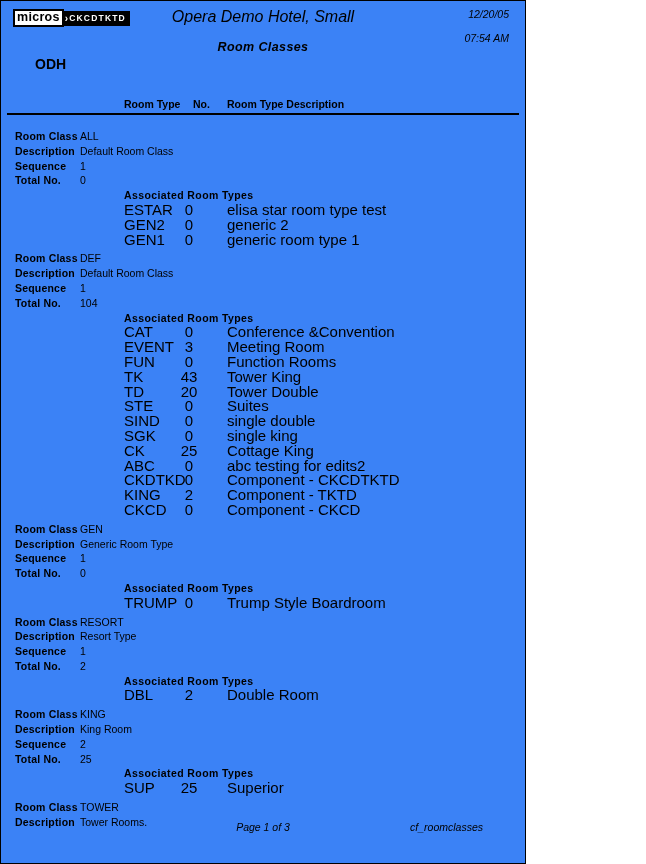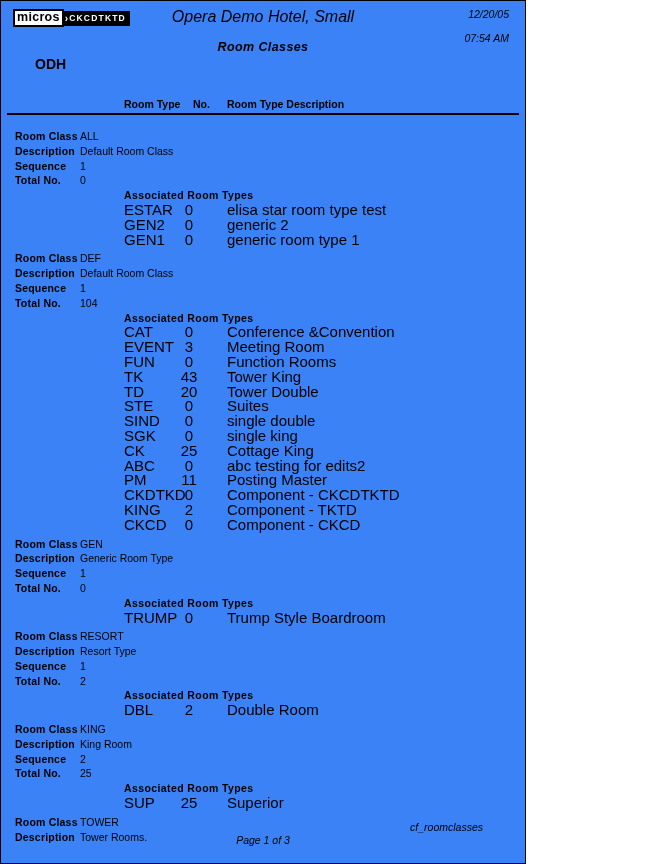--- a/index.html
+++ b/index.html
@@ -56,21 +56,21 @@
   .fvalue { }
   .assoc { margin-left: 123px; margin-top: -8px; }
   .assoc-header { height: 14.8px; line-height: 14.8px; font-weight: bold; font-size: 10.5px; letter-spacing: 0.4px; margin-top: 8px; }
   .assoc-row { position: relative; height: 14.8px; line-height: 14.8px; font-size: 15px; }
   .rt-code { position: absolute; left: 0; }
   .rt-count { position: absolute; left: 47px; width: 36px; text-align: center; }
   .rt-desc { position: absolute; left: 103px; white-space: nowrap; }
 
   
   .footer { position: absolute; top: 820px; left: 0; right: 0; height: 14px; font-style: italic; font-size: 10.5px; }
-  .page-num { position: absolute; left: 0; right: 0; text-align: center; margin-top: 13px; }
+  .page-num { position: absolute; left: 0; right: 0; text-align: center; }
   .report-id { position: absolute; right: 42px; }
 </style>
 </head>
 <body>
 
 <div class="page">
 
   <div class="logo">
     <span class="logo-micros">micros</span>
     <span class="logo-fidelio">
@@ -169,25 +169,20 @@
             <span class="rt-code">CK</span>
             <span class="rt-count">25</span>
             <span class="rt-desc">Cottage King</span>
           </div>
           <div class="assoc-row">
             <span class="rt-code">ABC</span>
             <span class="rt-count">0</span>
             <span class="rt-desc">abc testing for edits2</span>
           </div>
           <div class="assoc-row">
-            <span class="rt-code">PM</span>
-            <span class="rt-count">11</span>
-            <span class="rt-desc">Posting Master</span>
-          </div>
-          <div class="assoc-row">
             <span class="rt-code">CKDTKD</span>
             <span class="rt-count">0</span>
             <span class="rt-desc">Component - CKCDTKTD</span>
           </div>
           <div class="assoc-row">
             <span class="rt-code">KING</span>
             <span class="rt-count">2</span>
             <span class="rt-desc">Component - TKTD</span>
           </div>
           <div class="assoc-row">

